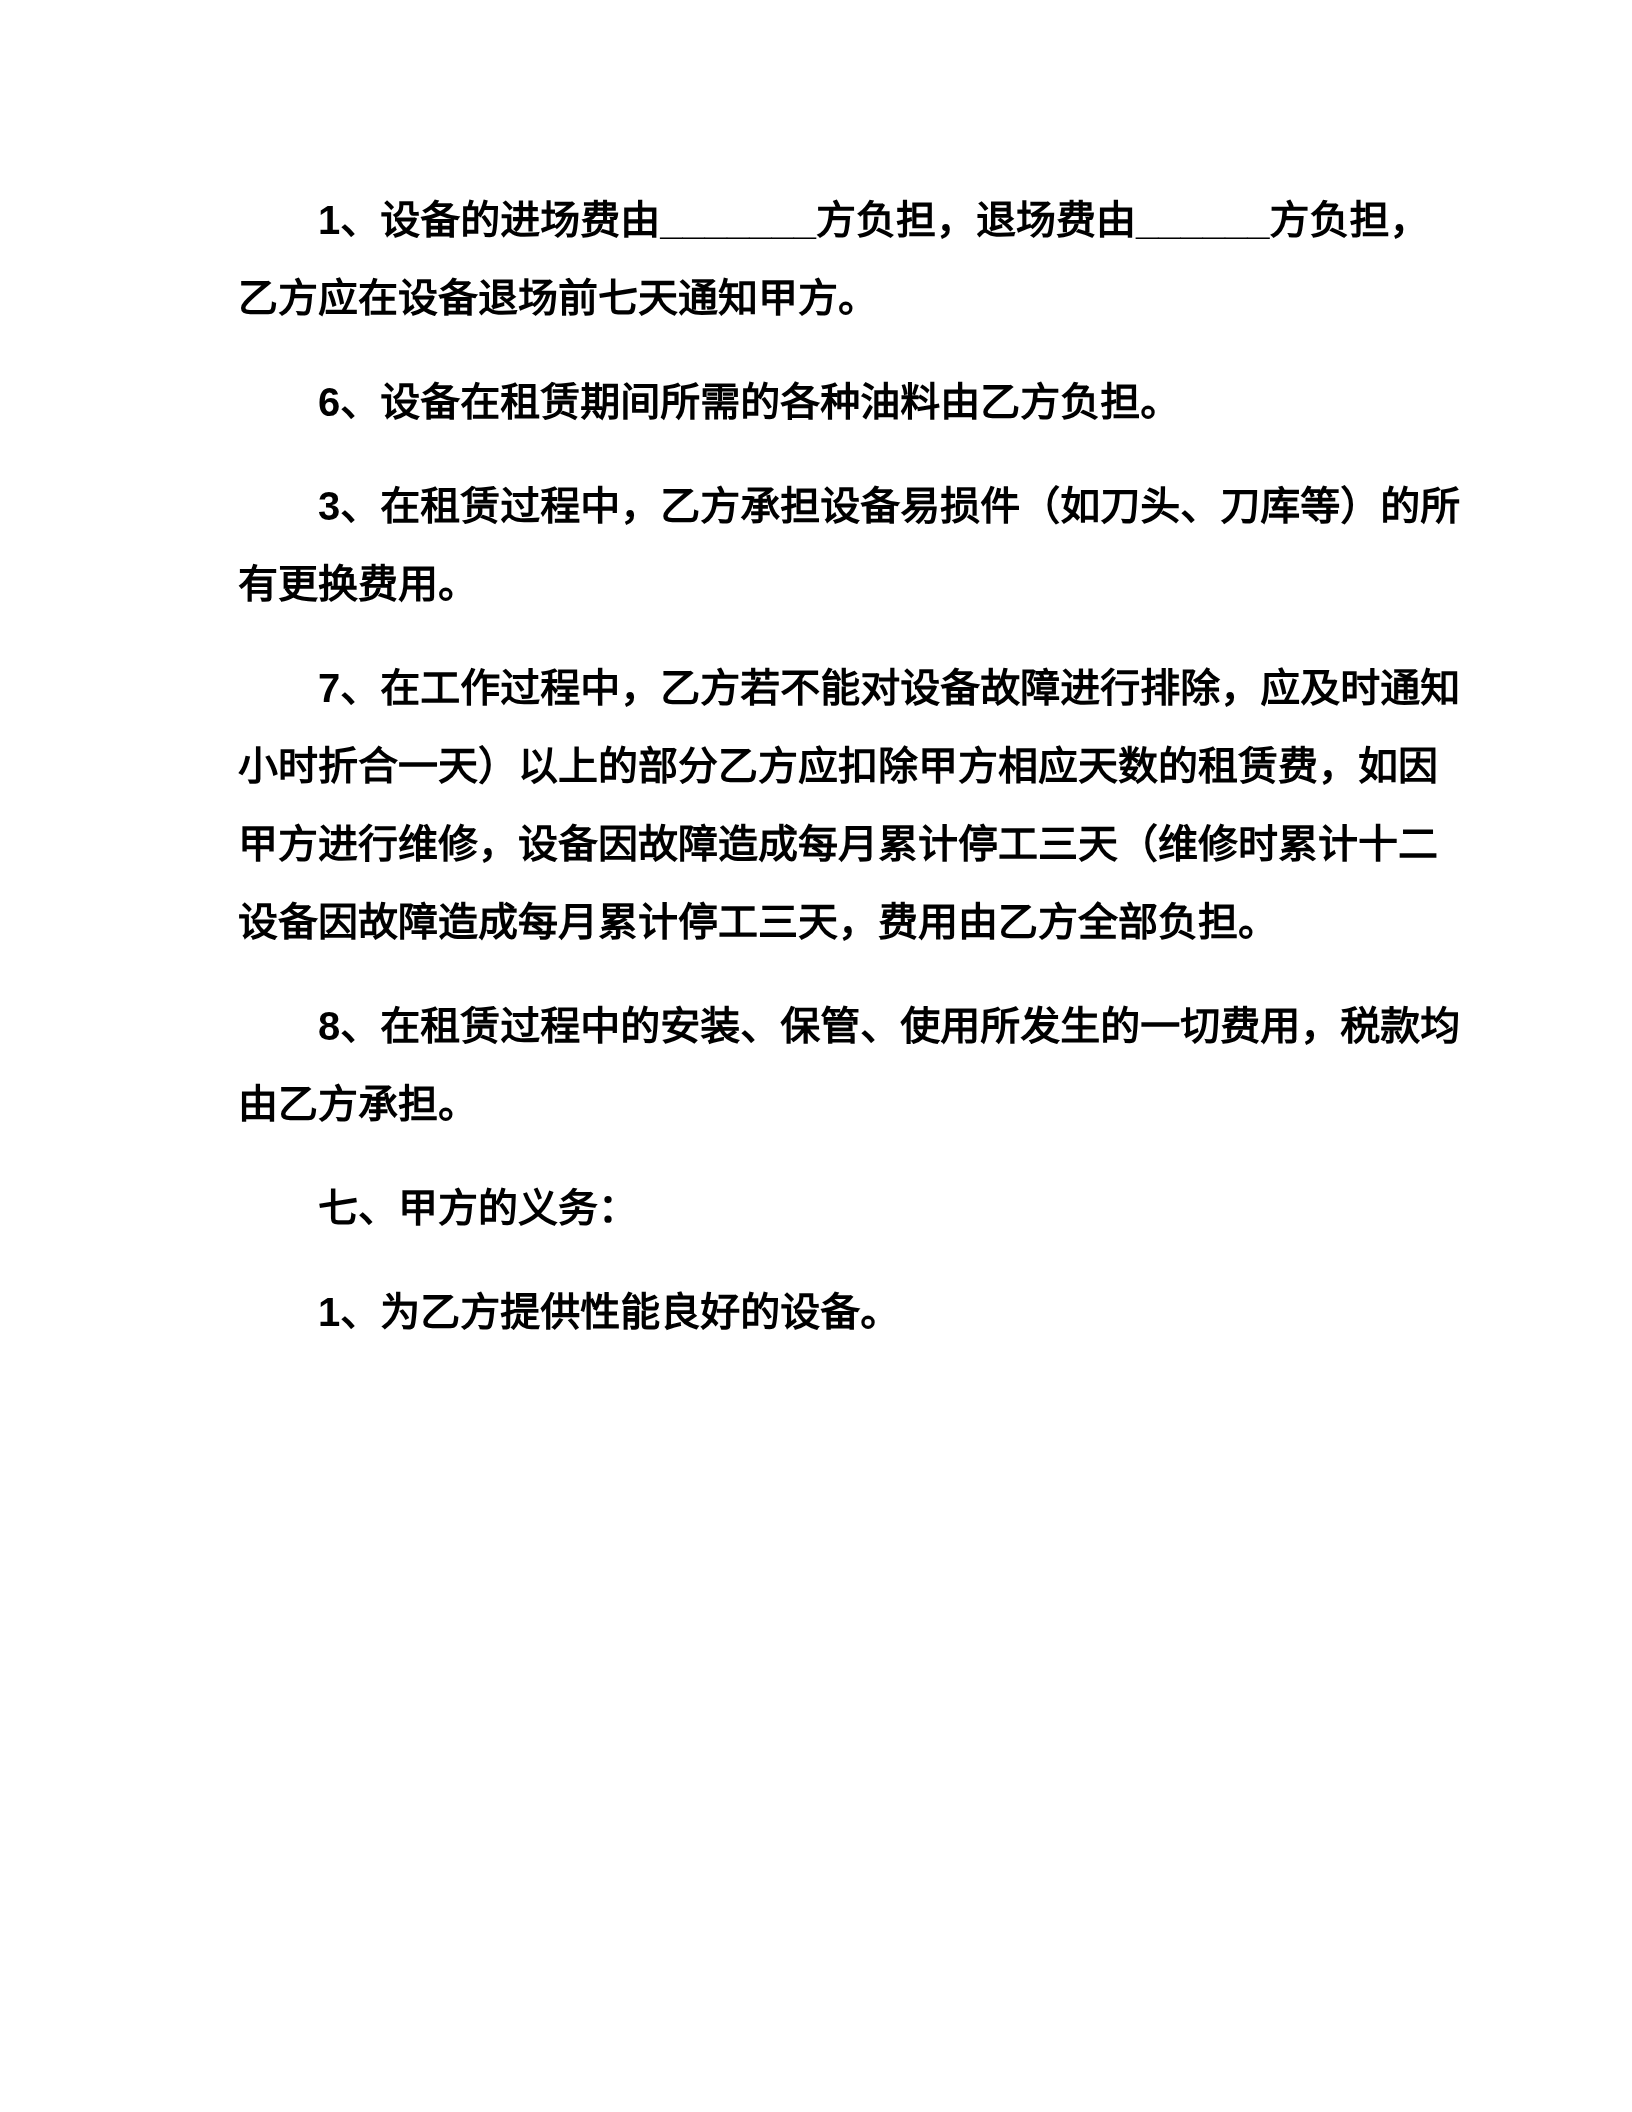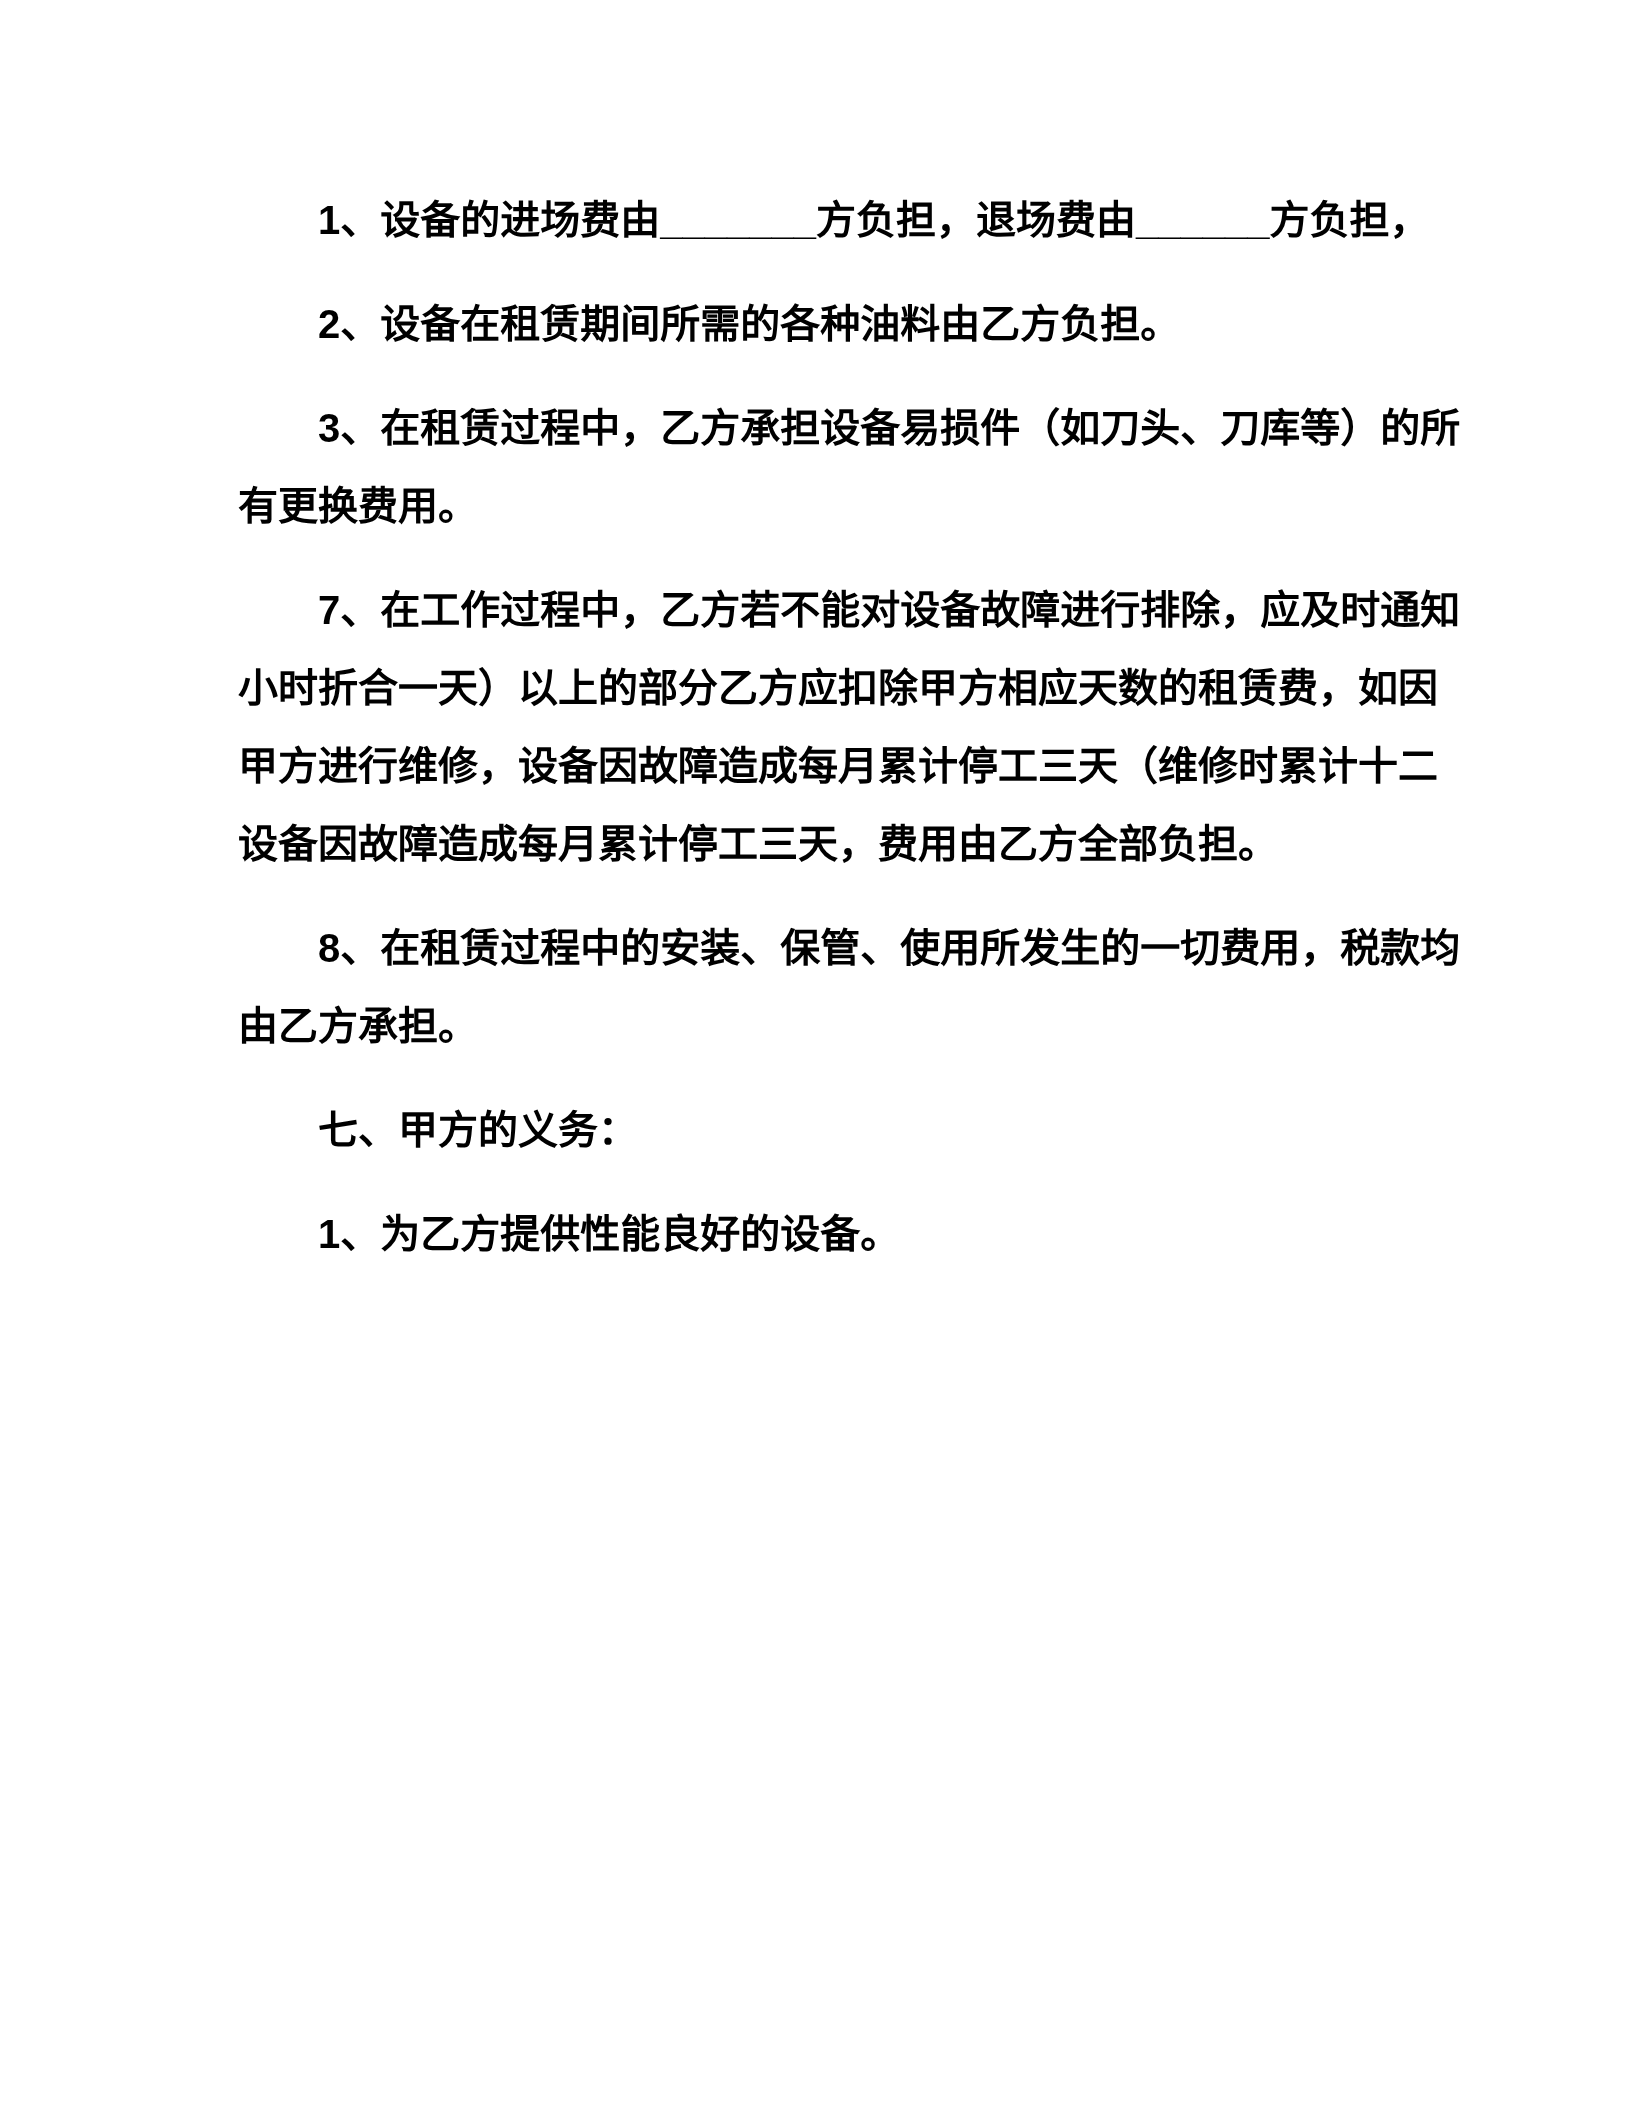--- a/index.html
+++ b/index.html
@@ -32,23 +32,24 @@
     text-indent: 80px; 
   }
 </style>
 </head>
 <body>
 
 <div class="page">
   <div id="doc-body">
       <div class="paragraph">
         <div class="line first">1、设备的进场费由_______方负担，退场费由______方负担，</div>
+        <div class="line">乙方应在设备退场前七天通知甲方。</div>
       </div>
       <div class="paragraph">
-        <div class="line first">2、设备在租赁期间所需的各种油料由乙方负担。</div>
+        <div class="line first">6、设备在租赁期间所需的各种油料由乙方负担。</div>
       </div>
       <div class="paragraph">
         <div class="line first">3、在租赁过程中，乙方承担设备易损件（如刀头、刀库等）的所</div>
         <div class="line">有更换费用。</div>
       </div>
       <div class="paragraph">
         <div class="line first">7、在工作过程中，乙方若不能对设备故障进行排除，应及时通知</div>
         <div class="line">小时折合一天）以上的部分乙方应扣除甲方相应天数的租赁费，如因</div>
         <div class="line">甲方进行维修，设备因故障造成每月累计停工三天（维修时累计十二</div>
         <div class="line">设备因故障造成每月累计停工三天，费用由乙方全部负担。</div>

